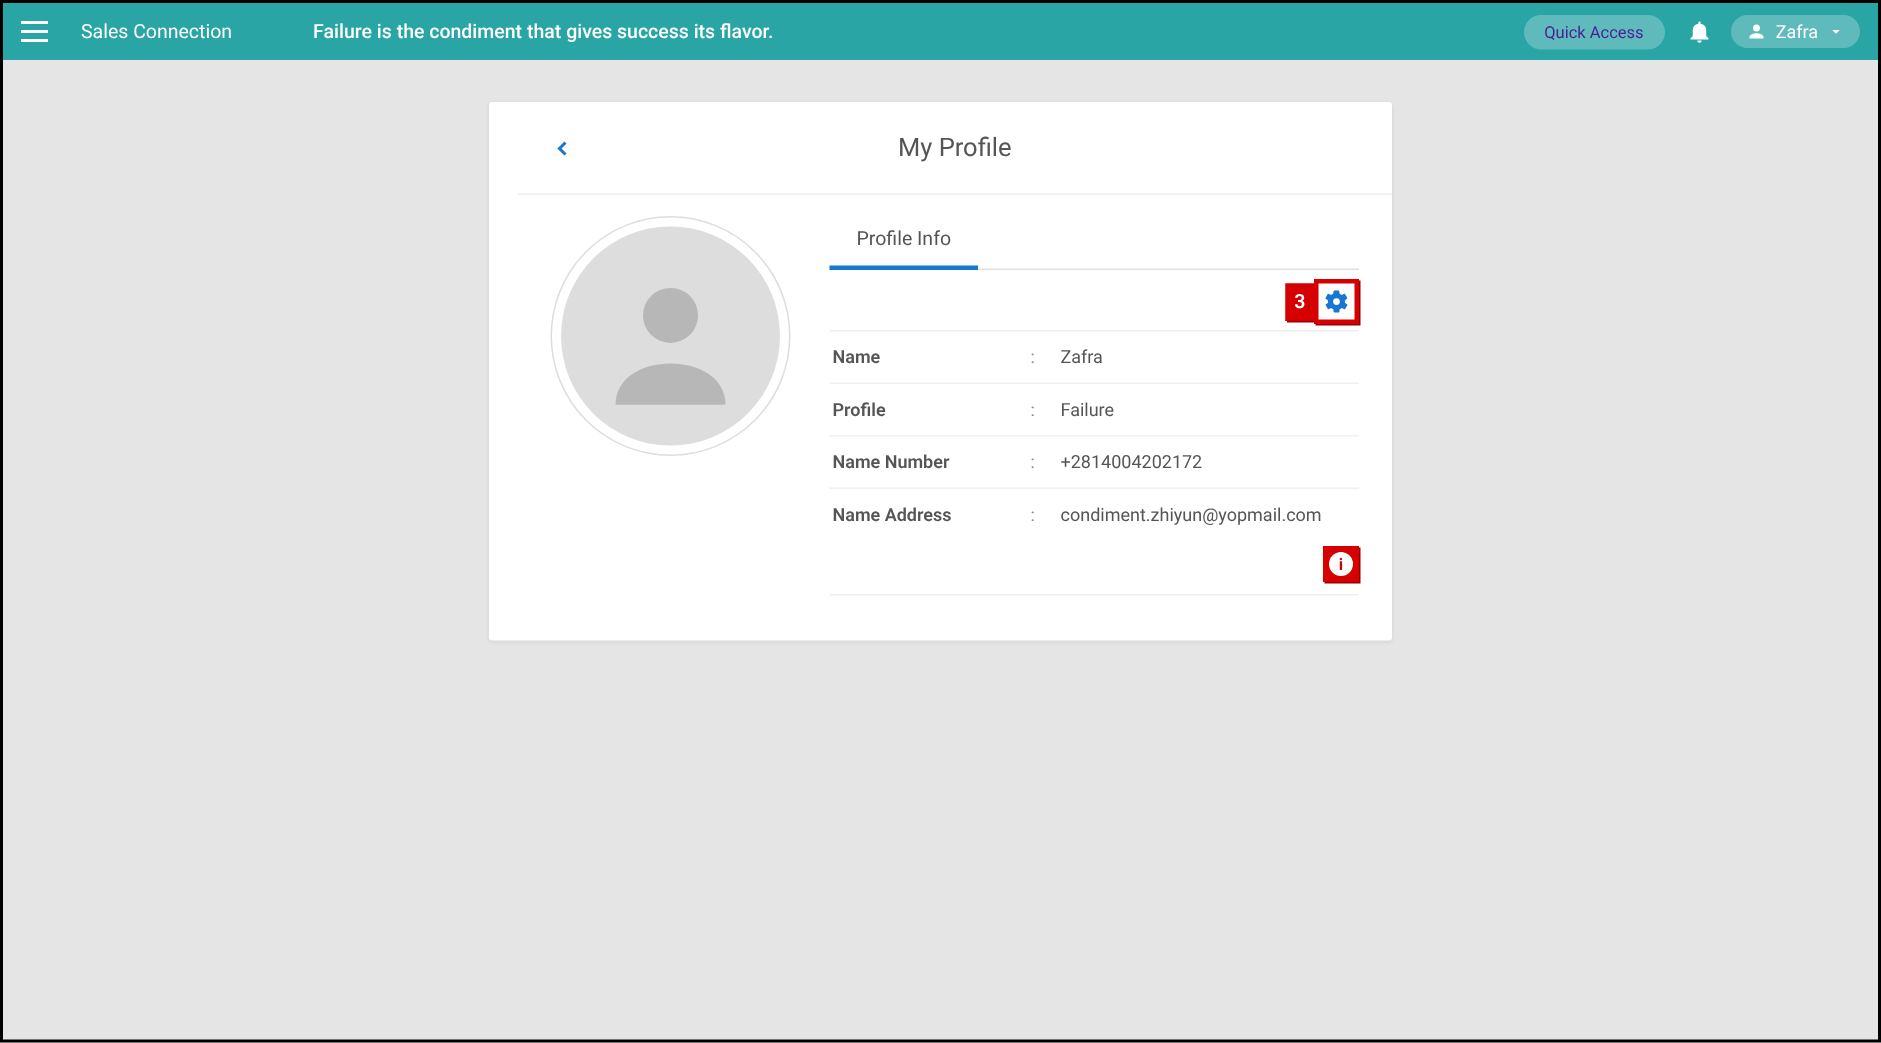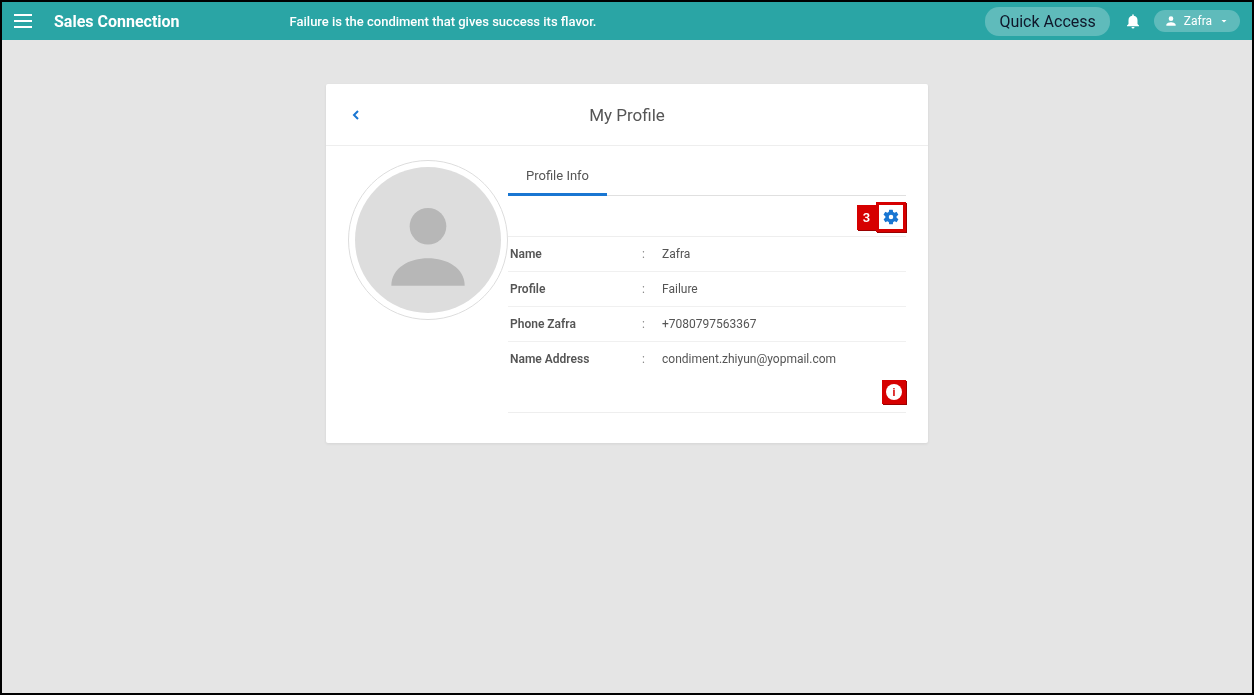--- a/index.html
+++ b/index.html
@@ -18,55 +18,56 @@
       align-items: center;
       padding: 0 12px;
       color: #fff;
     }
     .menu-btn {
       width: 22px; height: 22px;
       display: flex; flex-direction: column; justify-content: center; gap: 4px;
       cursor: pointer; margin-right: 18px;
     }
     .menu-btn span { display:block; height:2px; background:#fff; width:18px; }
-    .brand { font-weight: 700; font-size: 16px; margin-right: 70px; }
-    .quote { font-size: 13px; font-weight: 500; flex: 1; margin-left: 40px; }
+    .brand { font-weight: 400; font-size: 13px; margin-right: 54px; }
+    .quote { font-size: 13px; font-weight: 500; flex: 1; }
     .quick-access {
       background: rgba(255,255,255,0.25);
-      color: #0f172a; font-size: 16px;
+      color: #4c1d95; font-size: 11px;
       padding: 5px 14px; border-radius: 14px;
       margin-right: 14px; cursor: pointer;
     }
     .bell { margin-right: 12px; cursor: pointer; display:flex; align-items:center; }
     .user-pill {
       background: rgba(255,255,255,0.25);
       color:#fff; display:flex; align-items:center; gap:6px;
       padding: 4px 10px; border-radius: 14px; font-size:12px; cursor:pointer;
     }
     .card {
       width: 602px;
       background: #fff;
-      margin: 44px auto 0;
+      margin: 28px auto 0;
       border-radius: 2px;
       box-shadow: 0 1px 3px rgba(0,0,0,0.08);
       overflow: hidden;
       padding-bottom: 30px;
+      padding-left: 19px;
     }
     .card-header {
       height: 62px;
       display:flex; align-items:center; justify-content:center;
       position: relative;
       border-bottom: 1px solid #eee;
     }
     .back-btn {
       position:absolute; left:22px; top:50%; transform:translateY(-50%);
       cursor:pointer; display:flex; align-items:center;
     }
     .card-title { font-size: 17px; color:#555; font-weight: 400; }
-    .card-body { display:flex; padding: 14px 22px 0 22px; }
+    .card-body { display:flex; padding: 14px 22px 0 22px; gap: 26px; }
     .avatar-col { flex: 0 0 160px; display:flex; justify-content:center; }
     .avatar-wrap {
       width: 160px; height:160px; border-radius:50%;
       border: 1px solid #ddd; display:flex; align-items:center; justify-content:center;
       padding: 6px;
     }
     .avatar-inner {
       width: 100%; height:100%; border-radius:50%; background:#ddd;
       display:flex; align-items:center; justify-content:center;
     }
@@ -179,23 +180,23 @@
           <div class="f-label">Name</div>
           <div class="f-colon">:</div>
           <div class="f-value">Zafra</div>
         </div>
         <div class="field-row">
           <div class="f-label">Profile</div>
           <div class="f-colon">:</div>
           <div class="f-value">Failure</div>
         </div>
         <div class="field-row">
-          <div class="f-label">Phone Zafra</div>
-          <div class="f-colon">:</div>
-          <div class="f-value">+7080797563367</div>
+          <div class="f-label">Name Number</div>
+          <div class="f-colon">:</div>
+          <div class="f-value">+2814004202172</div>
         </div>
         <div class="field-row">
           <div class="f-label">Name Address</div>
           <div class="f-colon">:</div>
           <div class="f-value">condiment.zhiyun@yopmail.com</div>
         </div>
       </div>
       <div class="info-row">
         <div class="info-box">
           <div class="info-inner">i</div>

